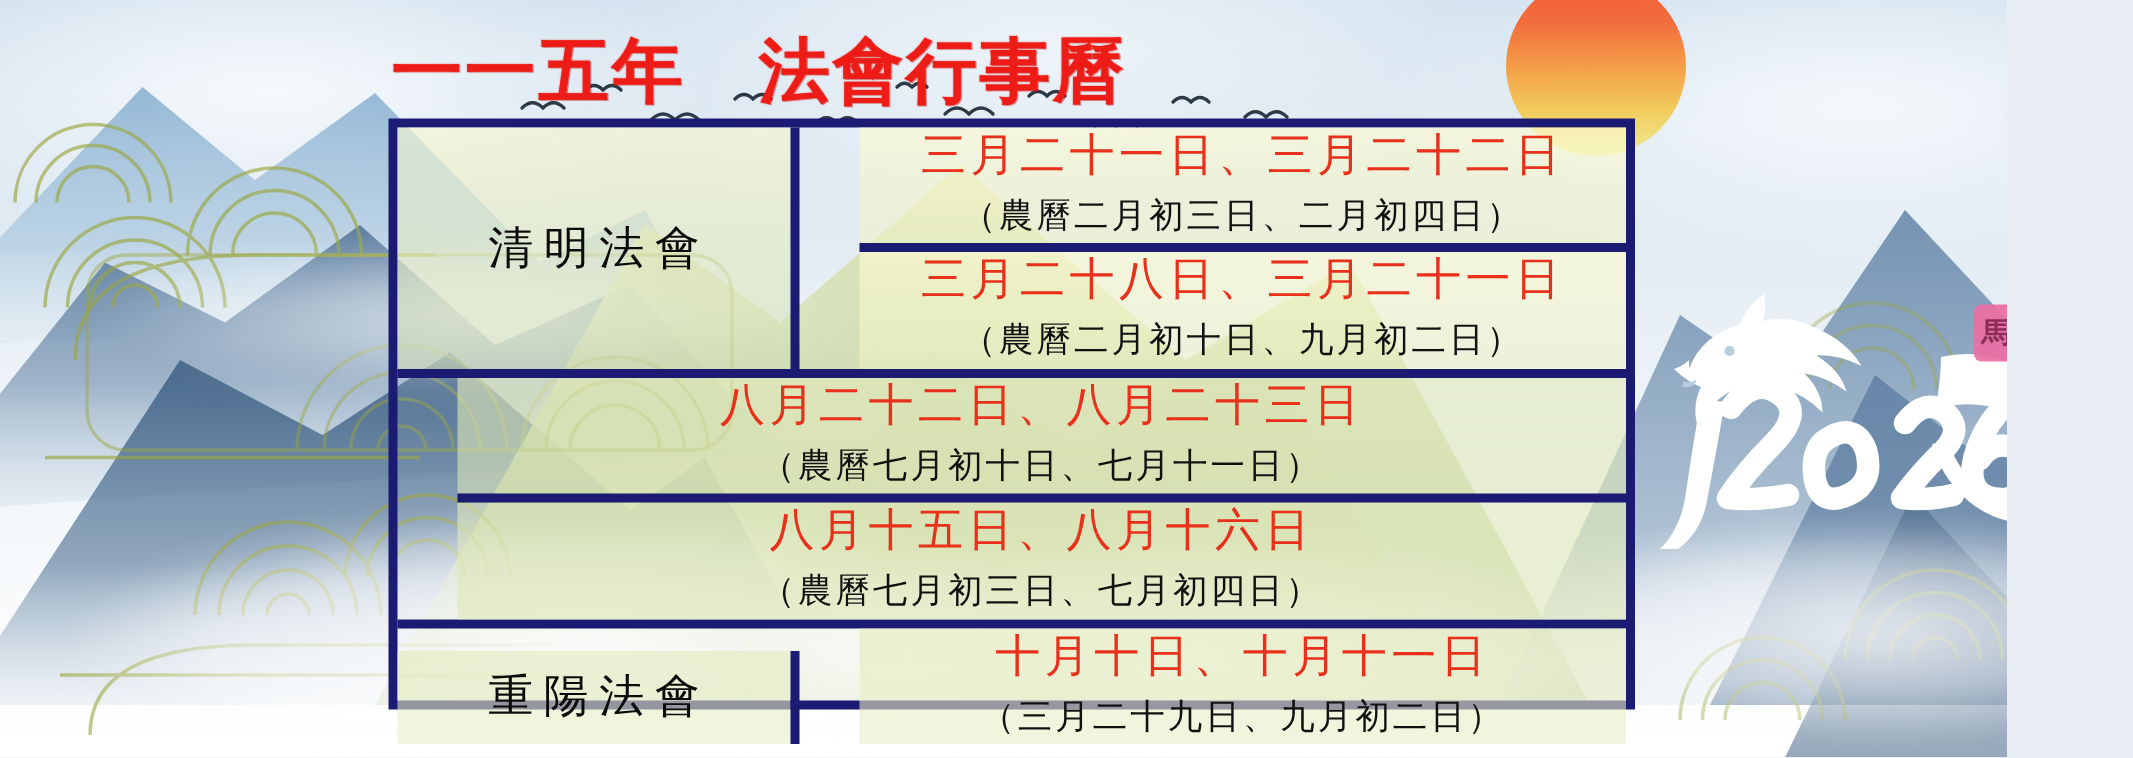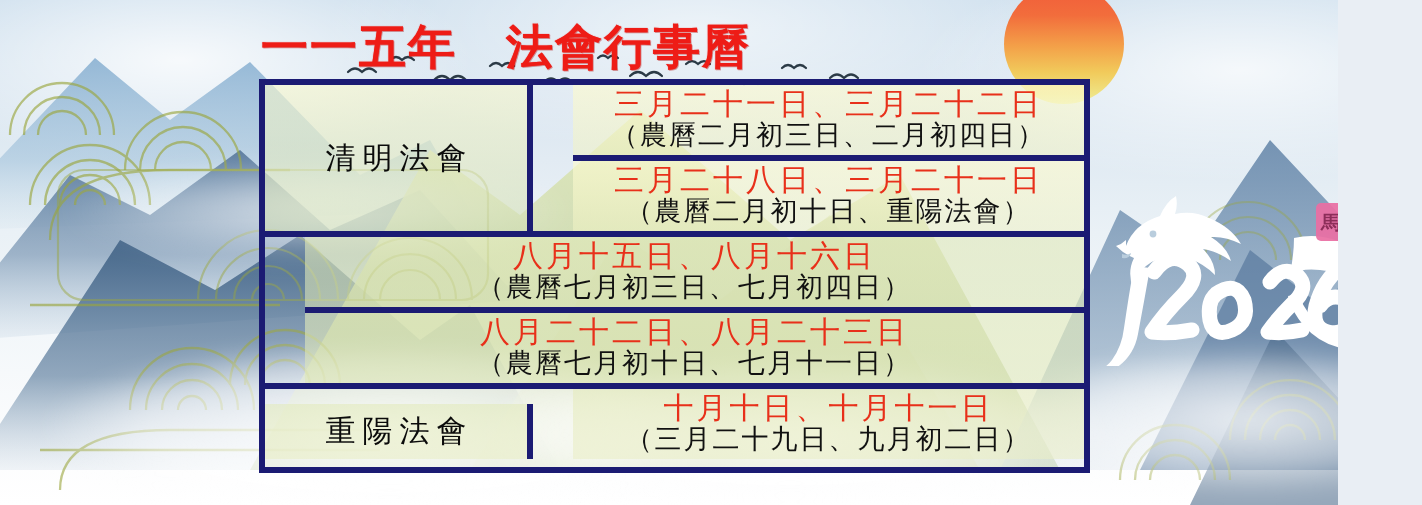--- a/index.html
+++ b/index.html
@@ -114,26 +114,26 @@
     color:#e8301a;
     font-size:30px;
     letter-spacing:3px;
     font-weight:500;
     white-space:nowrap;
     line-height:1.1;
     font-family:"Liberation Serif","DejaVu Serif",serif;
   }
   .lunar{
     color:#111;
-    font-size:27px;
+    font-size:23px;
     letter-spacing:2px;
     white-space:nowrap;
     line-height:1.15;
-    margin-top:0;
-    font-family:Liberation Serif, serif;
+    margin-top:12px;
+    font-family:Liberation Mono, monospace;
   }
   
   .row2 .subrow{background:linear-gradient(180deg, rgba(226,234,186,.62), rgba(222,231,182,.58));}
   .row2 .gcell-label{background:linear-gradient(180deg, rgba(224,233,186,.60), rgba(212,224,175,.58));}
   .row3 .subrow{background:linear-gradient(180deg, rgba(229,235,190,.62), rgba(234,238,198,.58));}
   .row3 .gcell-label{background:linear-gradient(180deg, rgba(226,234,188,.60), rgba(233,238,198,.58));margin-top:15px;}
 
   
   #horse-art{position:absolute;left:1098px;top:176px;width:300px;height:190px;pointer-events:none;}
   #seal{
@@ -287,34 +287,34 @@
 
     <div class="grow row1">
       <div class="gcell-label">清明法會</div>
       <div class="gcol">
         <div class="subrow">
           <div class="solar">三月二十一日、三月二十二日</div>
           <div class="lunar">（農曆二月初三日、二月初四日）</div>
         </div>
         <div class="subrow">
           <div class="solar">三月二十八日、三月二十一日</div>
-          <div class="lunar">（農曆二月初十日、重陽法會）</div>
+          <div class="lunar">（農曆二月初十日、九月初二日）</div>
         </div>
       </div>
     </div>
 
     <div class="grow row2">
       <div class="gcol">
         <div class="subrow">
+          <div class="solar">八月二十二日、八月二十三日</div>
+          <div class="lunar">（農曆七月初十日、七月十一日）</div>
+        </div>
+        <div class="subrow">
           <div class="solar">八月十五日、八月十六日</div>
           <div class="lunar">（農曆七月初三日、七月初四日）</div>
-        </div>
-        <div class="subrow">
-          <div class="solar">八月二十二日、八月二十三日</div>
-          <div class="lunar">（農曆七月初十日、七月十一日）</div>
         </div>
       </div>
     </div>
 
     <div class="grow row3" style="flex:0 0 88px;">
       <div class="gcell-label">重陽法會</div>
       <div class="gcol">
         <div class="subrow">
           <div class="solar">十月十日、十月十一日</div>
           <div class="lunar">（三月二十九日、九月初二日）</div>

